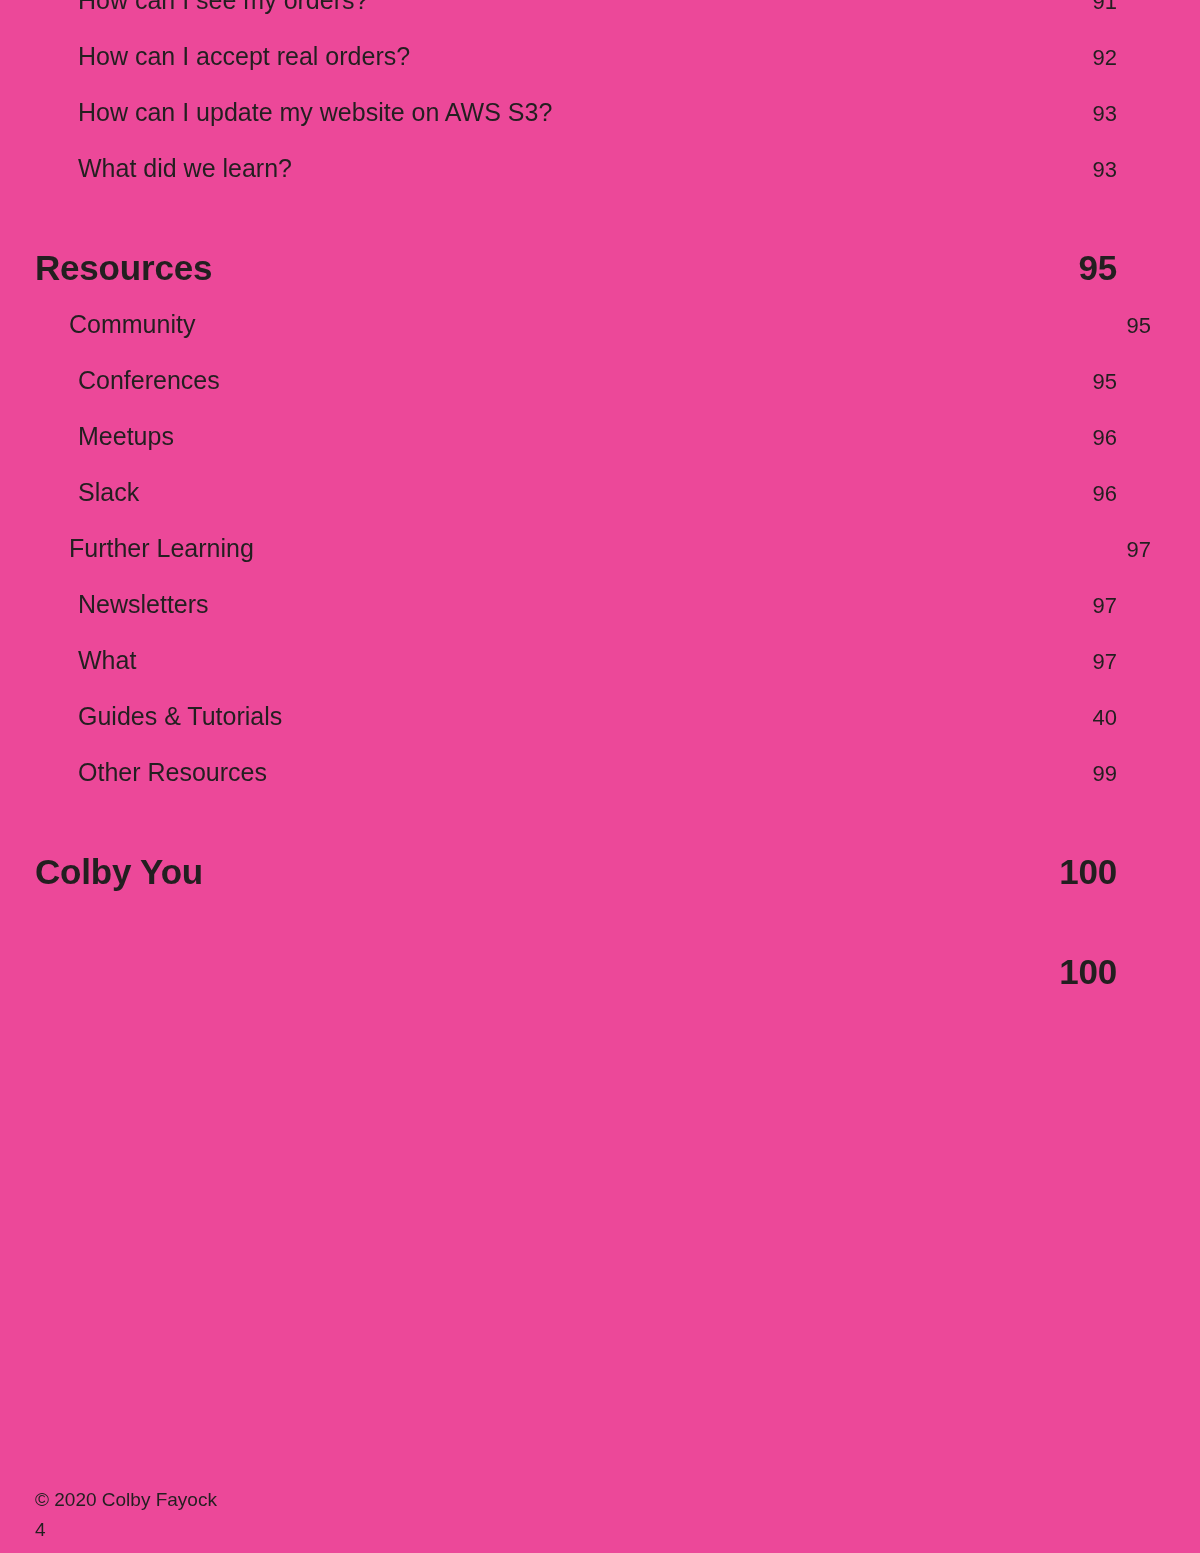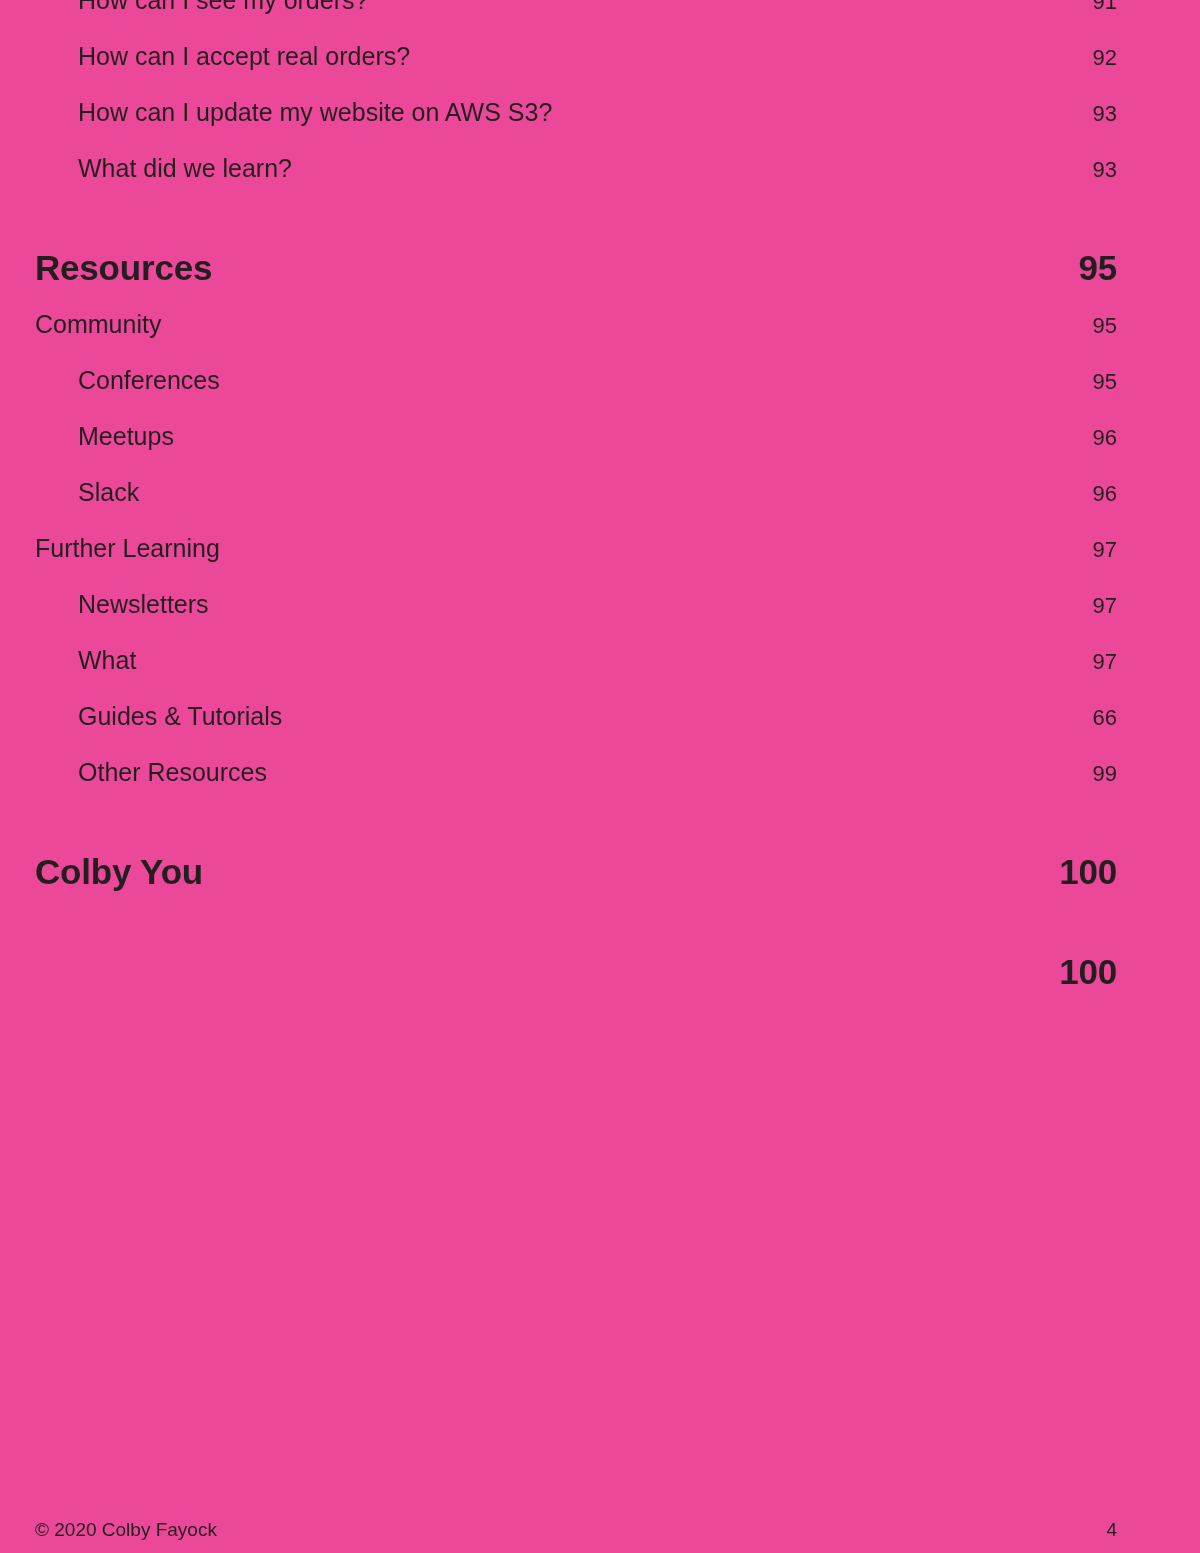--- a/index.html
+++ b/index.html
@@ -56,20 +56,21 @@
     font-size: 35px;
     font-weight: bold;
     letter-spacing: -0.2px;
     line-height: 56px;
   }
 
   
   .lvl2 {
     padding-left: 0px;
     height: 56px;
+    margin-left: 34px;
   }
   .lvl2 .label,
   .lvl2 .pageno {
     font-size: 25px;
     font-weight: normal;
     line-height: 56px;
   }
   .lvl2 .pageno { font-size: 22px; }
 
   
@@ -92,20 +93,21 @@
     position: absolute;
     left: 35px;
     right: 83px;
     bottom: 8px;
     display: flex;
     align-items: baseline;
     justify-content: space-between;
     font-size: 19px;
     line-height: 30px;
     color: #231f20;
+    flex-direction: column;
   }
   .footer .copyright { white-space: nowrap; }
   .footer .folio { white-space: nowrap; }
 </style>
 </head>
 <body>
 
 <div class="page">
 
   <div class="toc" id="toc-list">
@@ -165,21 +167,21 @@
         <span class="pageno">97</span>
       </div>
       <div class="toc-row lvl3">
         <span class="label">What</span>
         <span class="filler"></span>
         <span class="pageno">97</span>
       </div>
       <div class="toc-row lvl3">
         <span class="label">Guides &amp; Tutorials</span>
         <span class="filler"></span>
-        <span class="pageno">66</span>
+        <span class="pageno">40</span>
       </div>
       <div class="toc-row lvl3">
         <span class="label">Other Resources</span>
         <span class="filler"></span>
         <span class="pageno">99</span>
       </div>
       <div class="toc-row lvl1">
         <span class="label">Colby You</span>
         <span class="filler"></span>
         <span class="pageno">100</span>

